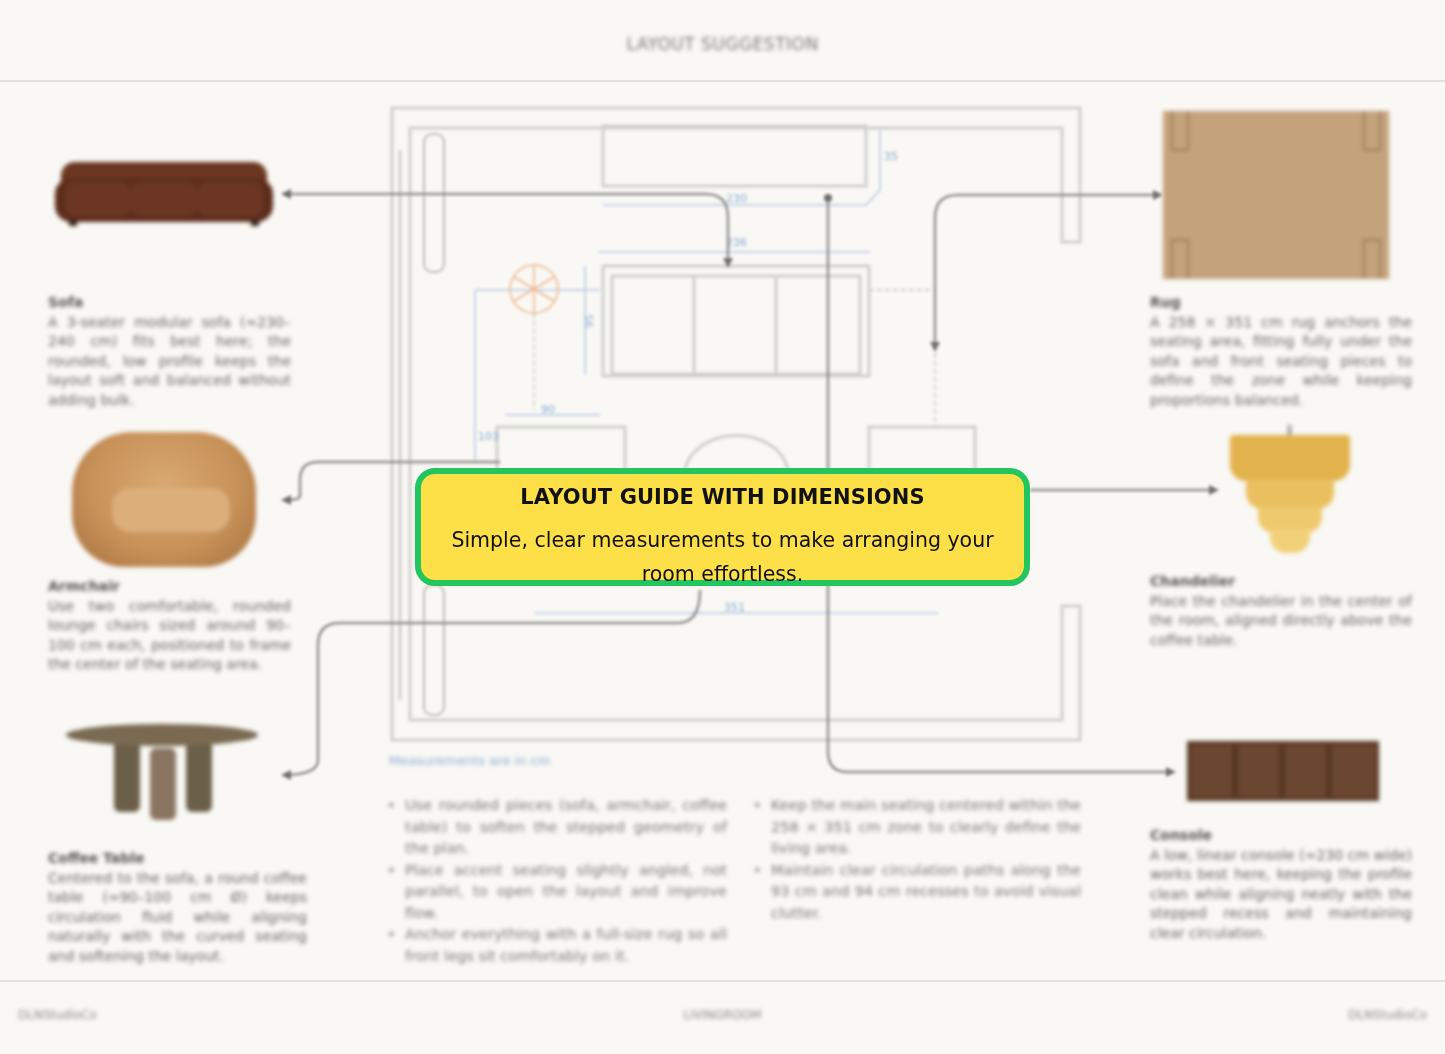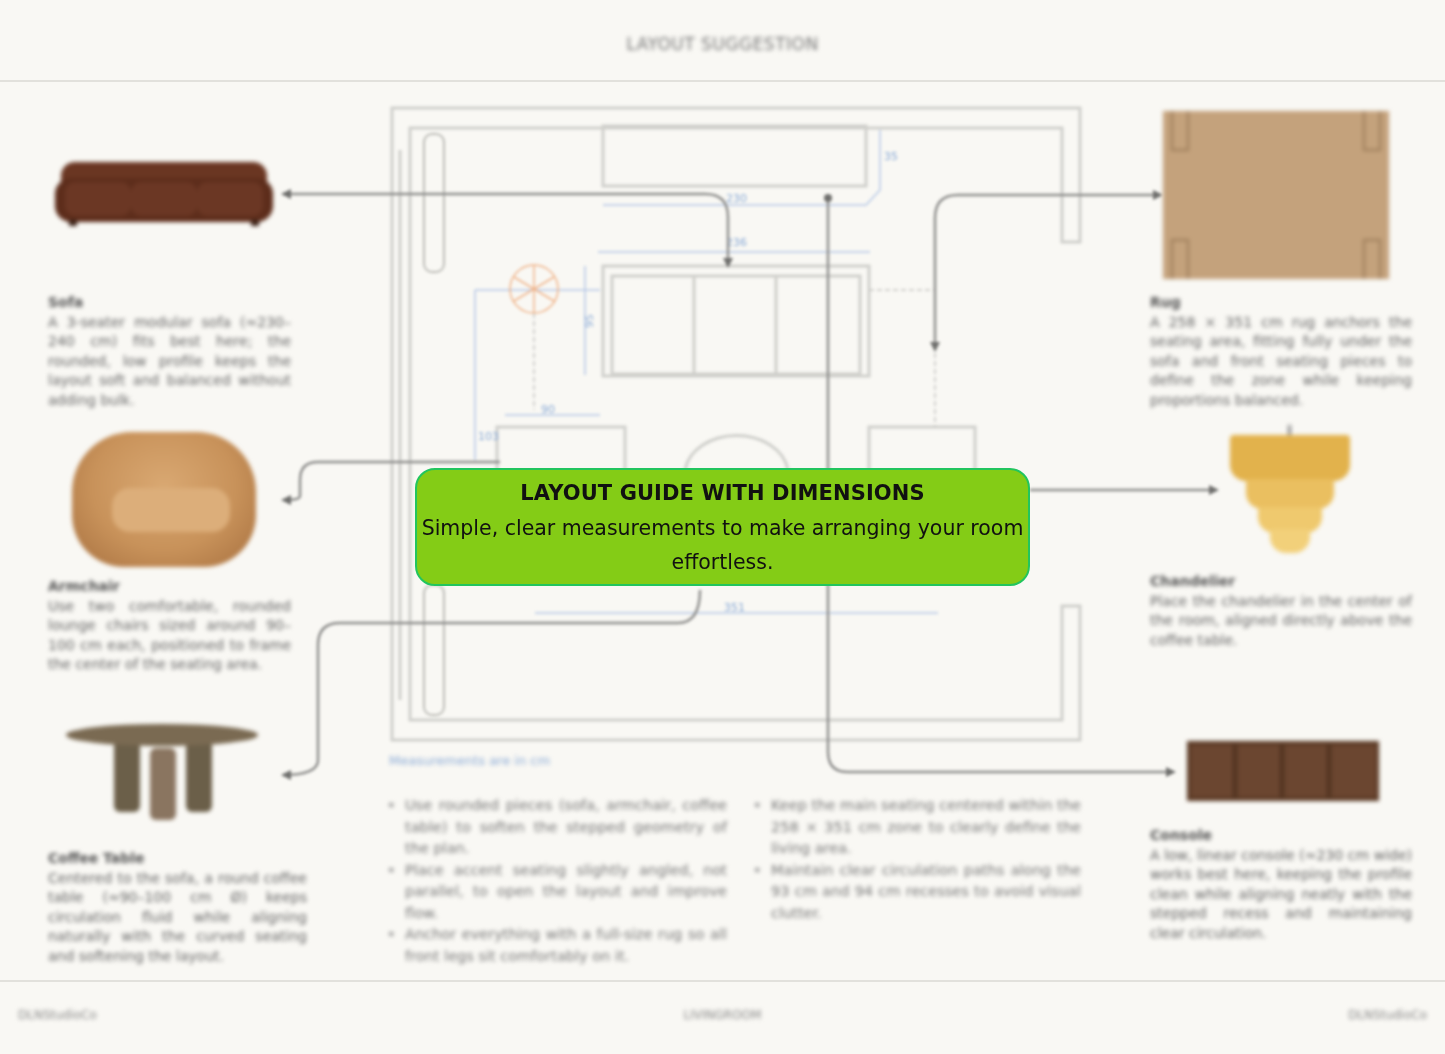--- a/index.html
+++ b/index.html
@@ -73,26 +73,26 @@
 
   
   .tips { position: absolute; font-size: 14.5px; line-height: 21.5px; color: #777; text-align: justify; }
   .tips ul { list-style: none; }
   .tips li { position: relative; padding-left: 20px; }
   .tips li::before { content: "\2022"; position: absolute; left: 2px; top: 0; color: #888; }
 
   
   .guide-card {
     position: absolute; left: 415px; top: 468px; width: 615px; height: 118px;
-    border: 2px solid #22c55e; border-radius: 20px; background: #84cc16;
+    border: 6px solid #22c55e; border-radius: 20px; background: #fde047;
     text-align: center; color: #111;
     font-family: "DejaVu Sans", sans-serif;
   }
   .guide-title { display: block; font-size: 21px; font-weight: bold; margin-top: 11px; letter-spacing: 0.1px; }
-  .guide-sub { display: block; font-size: 20.5px; line-height: 34px; margin-top: 6px; padding: 0 3px; }
+  .guide-sub { display: block; font-size: 20.5px; line-height: 34px; margin-top: 14px; padding: 0 3px; }
 </style>
 </head>
 <body>
 
 <div class="header">
   <span class="header-title blur">LAYOUT SUGGESTION</span>
 </div>
 
 <svg class="plan blur-soft" width="1445" height="1054" viewBox="0 0 1445 1054">
   <g fill="none" stroke="#cfcfcb" stroke-width="3">

